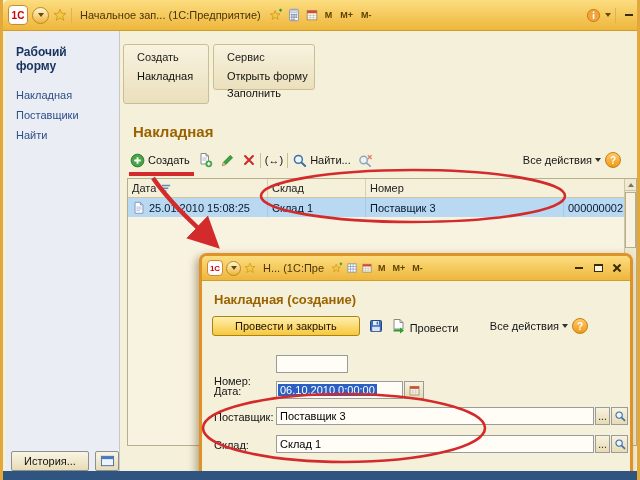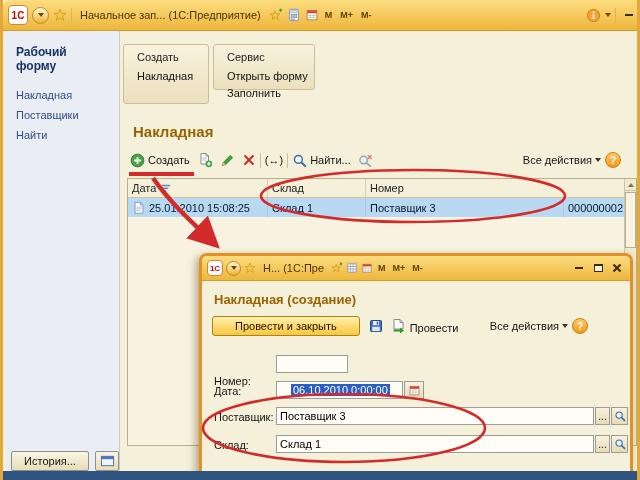--- a/index.html
+++ b/index.html
@@ -59,21 +59,21 @@
   
   .dialog{background:#f5f0da;border:3px solid #df9226;border-bottom:none;border-radius:8px 8px 0 0;
           box-shadow:-3px 3px 9px rgba(70,45,0,.4);z-index:10}
   .defbtn{background:linear-gradient(#ffefae,#f8c73e);border:1px solid #a88413;border-radius:3px;
           font-size:11px;color:#201500;padding:3px 22px;cursor:pointer;flex:none}
   .flatbtn{display:flex;align-items:flex-end;gap:3px;font-size:11px;color:#141414;background:transparent;
            border:none;padding:2px 3px;cursor:pointer;flex:none}
   .fld-label{font-size:11px;color:#141414;line-height:18px}
   .fld-input{font-size:11px;color:#000;background:#fffdf6;border:1px solid #9b9b9b;height:18px;
              padding:0 3px;font-family:"Liberation Sans",sans-serif}
-  .date-box{background:#fffdf6;border:1px solid #9b9b9b;height:18px;display:flex;align-items:center;padding:0 14px}
+  .date-box{background:#fffdf6;border:1px solid #9b9b9b;height:18px;display:flex;align-items:center;padding:0 1px}
   .date-sel{background:#2a5fc4;color:#fff;font-size:11px;padding:0 2px;white-space:nowrap}
   .sqbtn{height:18px;background:linear-gradient(#f8f2df,#e7dbb4);border:1px solid #9b9b9b;font-size:10px;
          color:#222;display:flex;align-items:center;justify-content:center;cursor:pointer;padding:0}
   
   .histbtn{background:linear-gradient(#faf5e4,#e8dcb6);border:1px solid #8f8f8f;border-radius:2px;
            font-size:11px;color:#111;display:flex;align-items:center;justify-content:center;cursor:pointer}
   .bottomstrip{background:#2f5480;z-index:12}
   .annot{z-index:30;pointer-events:none}
 </style>
 </head>

